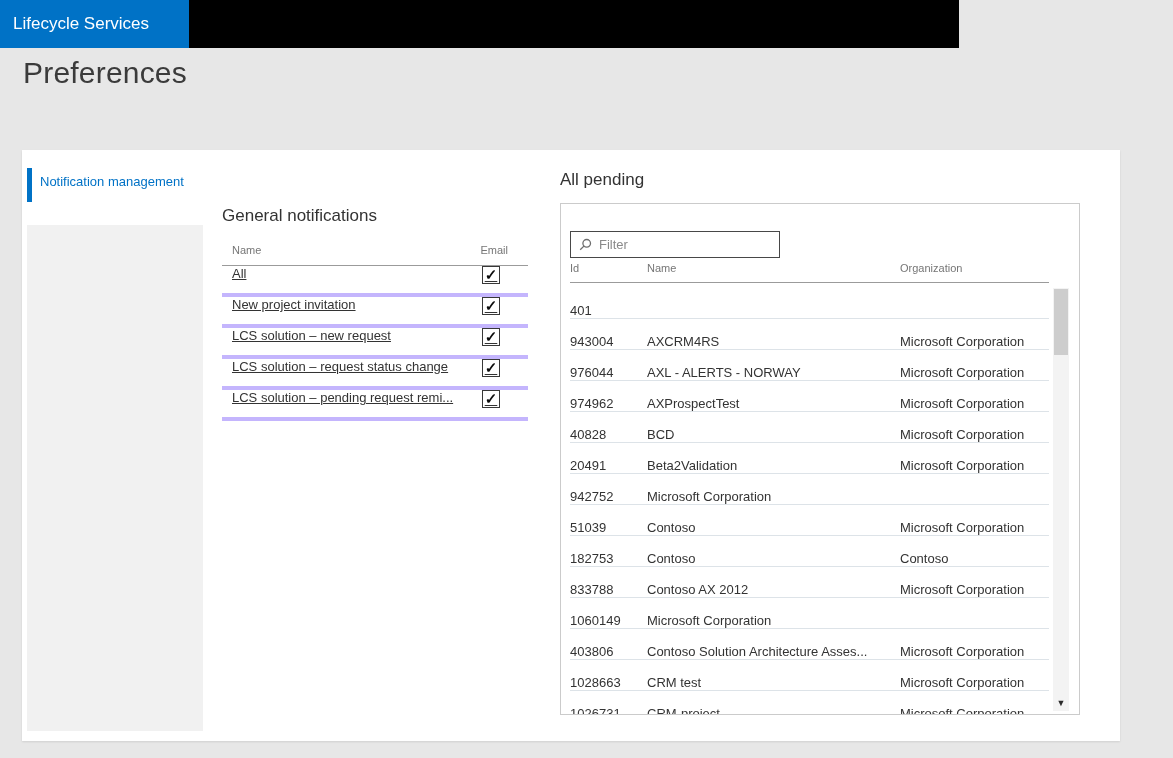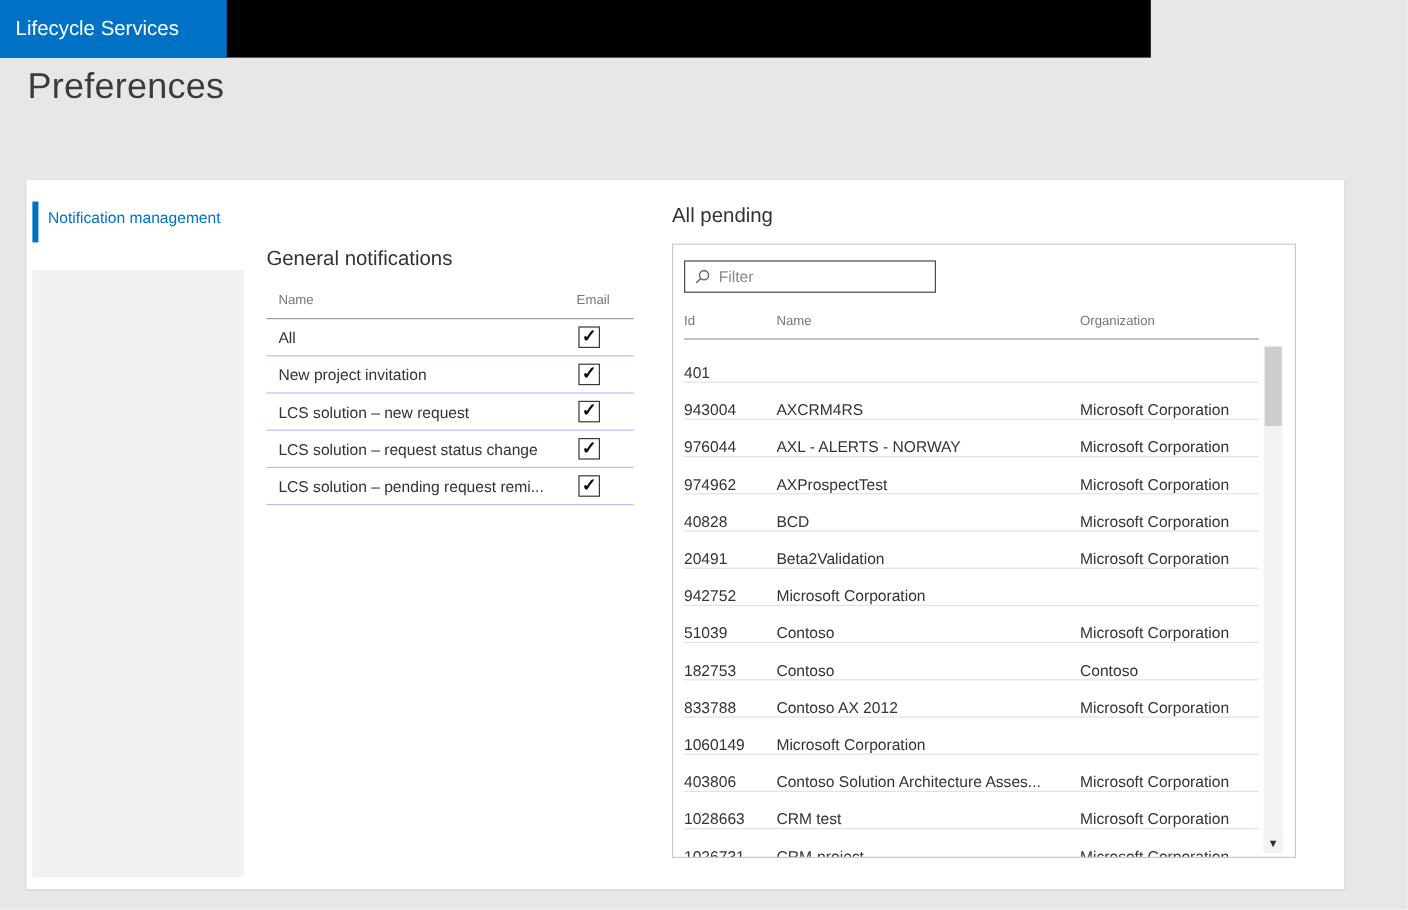--- a/index.html
+++ b/index.html
@@ -50,40 +50,40 @@
   
   .notifications { position:absolute; left:200px; top:20px; width:306px;margin-top:36px; }
   .ntable { margin-top:13px; }
   .nhead {
     display:flex; justify-content:space-between;
     font-size:11px; color:#767676;
     padding:5px 20px 9px 10px;
     border-bottom:1px solid #9b9b9b;
   }
   .nrow {
-    display:flex; justify-content:space-between; align-items:center;
+    display:flex; justify-content:space-between; align-items:flex-start;
     height:31px; padding:0 6px 0 10px;
-    border-bottom:1px solid #c4b5fd;
-    font-size:13px; color:#333;
+    border-bottom:4px solid #c4b5fd;
+    font-size:13px; color:#333;text-decoration:underline;
   }
   .ncheck {
     width:18px; height:18px; border:1px solid #383838; background:#fff;
     display:flex; align-items:center; justify-content:center;
     margin-right:22px; cursor:pointer; flex:0 0 auto;
   }
   .tick { font-size:15px; font-weight:bold; color:#0b0b0b; line-height:1; margin-top:-2px; }
 
   
   .projects { position:absolute; left:538px; top:20px; width:520px; }
   .pbox {
     margin-top:13px; border:1px solid #cbcbcb; height:512px;
     position:relative; background:#fff;
   }
   .filterwrap {
-    position:absolute; left:9px; top:13px; width:210px; height:27px;
+    position:absolute; left:9px; top:27px; width:210px; height:27px;
     border:1px solid #484848; background:#fff;
     display:flex; align-items:center; padding-left:8px;
   }
   .filterwrap svg { flex:0 0 auto; }
   .filterwrap input {
     flex:1; border:0; outline:0; background:transparent;
     font-family:"Liberation Sans", sans-serif;
     font-size:13px; color:#333; height:100%; padding-left:7px;
   }
   .filterwrap input::placeholder { color:#8a8a8a; opacity:1; }

